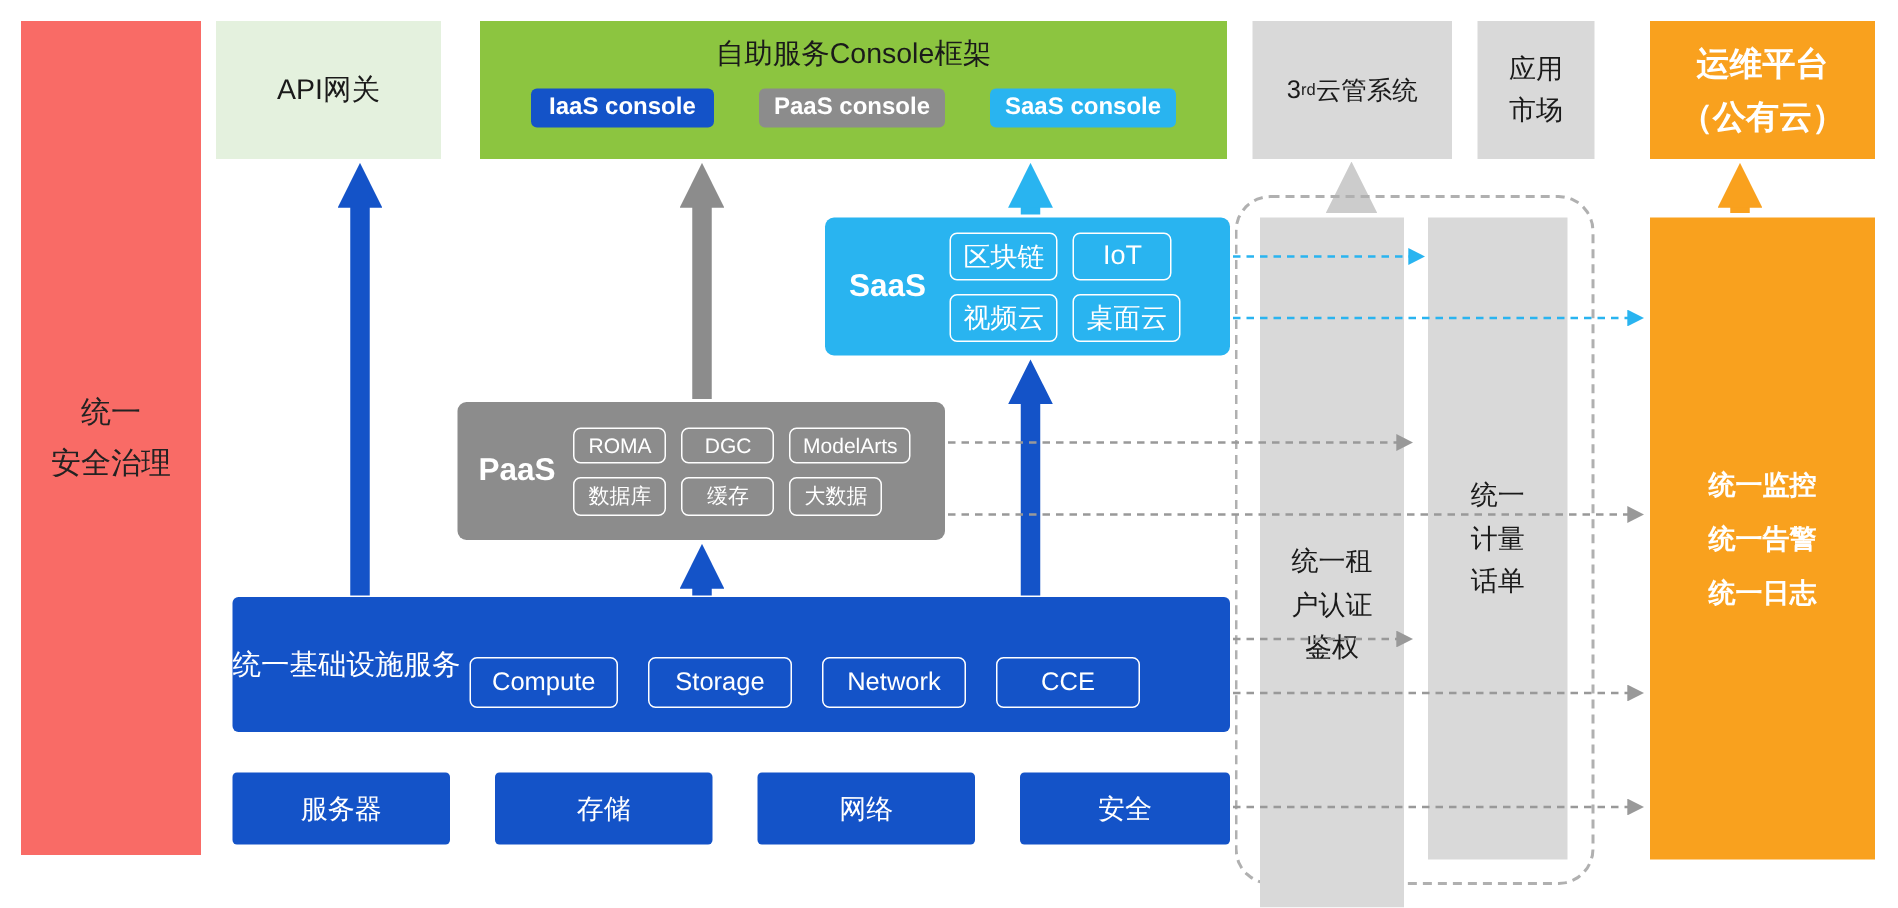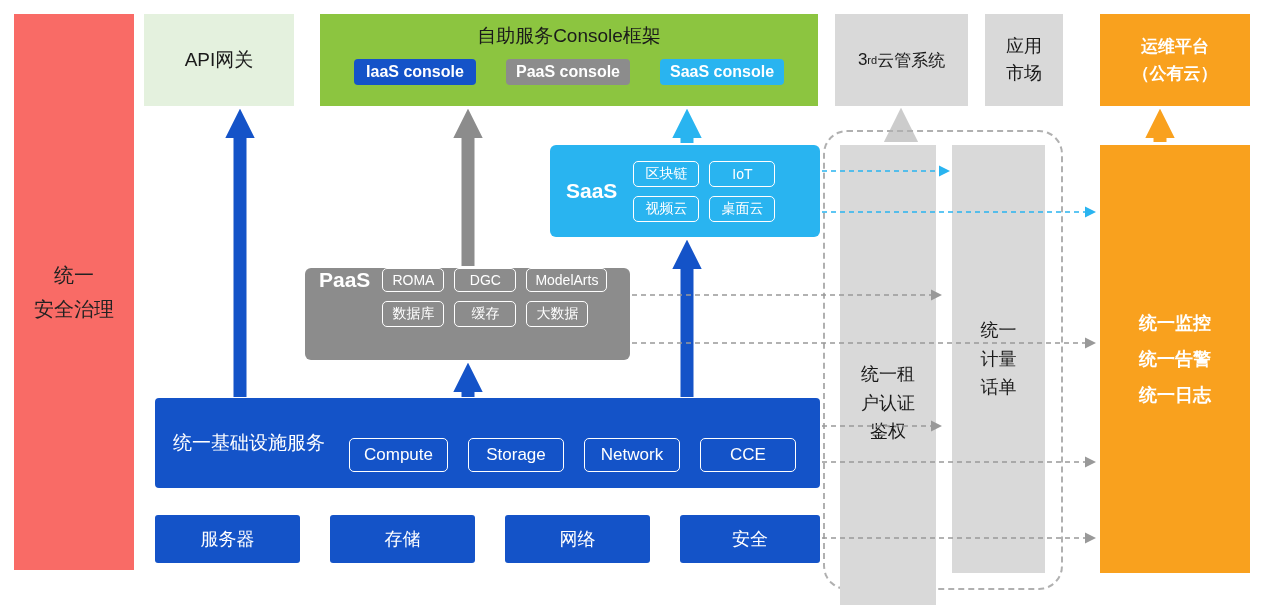--- a/index.html
+++ b/index.html
@@ -18,32 +18,32 @@
   .console-box  { left:320px; top:14px;  width:498px; height:92px;  background:#8CC540; display:flex; flex-direction:column; align-items:center; padding-top:9px; }
   .console-title{ color:#1a1a1a; font-size:19px; }
   .console-row  { display:flex; gap:30px; margin-top:10px; }
   .console-btn  { color:#fff; font-size:16px; font-weight:bold; padding:4px 10px; border-radius:4px; min-width:122px; text-align:center; }
   .btn-iaas { background:#1453C8; }
   .btn-paas { background:#8C8C8C; }
   .btn-saas { background:#29B4F0; }
   .cmp-box      { left:835px; top:14px;  width:133px; height:92px;  background:#D9D9D9; color:#1a1a1a; font-size:17px; }
   .cmp-box sup  { font-size:11px; }
   .market-box   { left:985px; top:14px;  width:78px;  height:92px;  background:#D9D9D9; color:#1a1a1a; font-size:18px; line-height:1.5; }
-  .ops-box      { left:1100px;top:14px;  width:150px; height:92px;  background:#F9A11E; color:#fff; font-size:17px; font-weight:bold; line-height:1.6; }
+  .ops-box      { left:1100px;top:14px;  width:150px; height:92px;  background:#F9A11E; color:#fff; font-size:22px; font-weight:bold; line-height:1.6; }
 
   .saas-box     { left:550px; top:145px; width:270px; height:92px;  background:#29B4F0; border-radius:6px; display:flex; align-items:center; padding-left:16px; gap:16px; }
-  .paas-box     { left:305px; top:268px; width:325px; height:92px;  background:#8C8C8C; border-radius:6px; display:flex; padding-left:14px; gap:12px; }
+  .paas-box     { left:305px; top:268px; width:325px; height:92px;  background:#8C8C8C; border-radius:6px; display:flex; align-items:center; padding-left:14px; gap:12px; }
   .layer-label  { color:#fff; font-size:21px; font-weight:bold; }
   .chip-rows    { display:flex; flex-direction:column; gap:9px; }
   .chip-row     { display:flex; gap:10px; }
   .chip { border:1.5px solid #fff; border-radius:5px; color:#fff; padding:3px 8px; font-size:14px;
           display:inline-flex; align-items:center; justify-content:center; min-width:62px; }
-  .saas-box .chip { font-size:14px; min-width:66px; }
+  .saas-box .chip { font-size:18px; min-width:66px; }
 
-  .infra-bar    { left:155px; top:398px; width:665px; height:90px;  background:#1453C8; border-radius:4px; display:flex; align-items:center; padding-left:18px; gap:24px; }
+  .infra-bar    { left:155px; top:398px; width:665px; height:90px;  background:#1453C8; border-radius:4px; display:flex; align-items:center; gap:6px; }
   .infra-label  { color:#fff; font-size:19px; white-space:nowrap; }
   .infra-chips  { display:flex; gap:20px; }
   .infra-bar .chip { font-size:17px; padding:6px 14px; min-width:96px; border-radius:5px;margin-top:24px; }
 
   .res-box { top:515px; height:48px; background:#1453C8; color:#fff; font-size:18px; border-radius:3px; }
   .res-0 { left:155px; width:145px; }
   .res-1 { left:330px; width:145px; }
   .res-2 { left:505px; width:145px; }
   .res-3 { left:680px; width:140px; }
 

